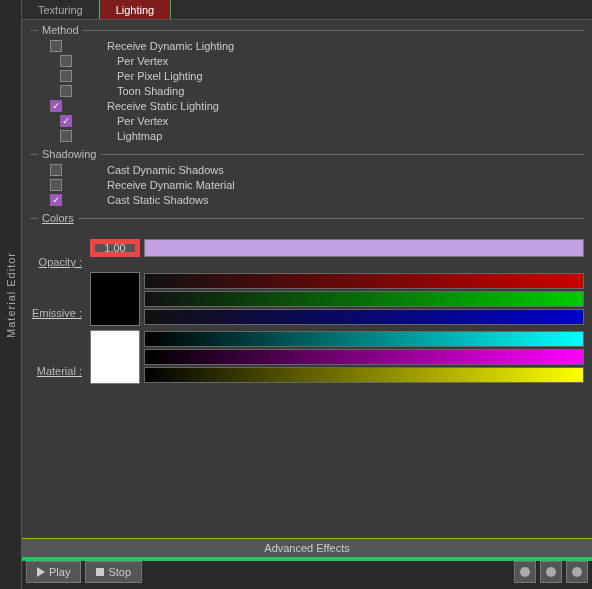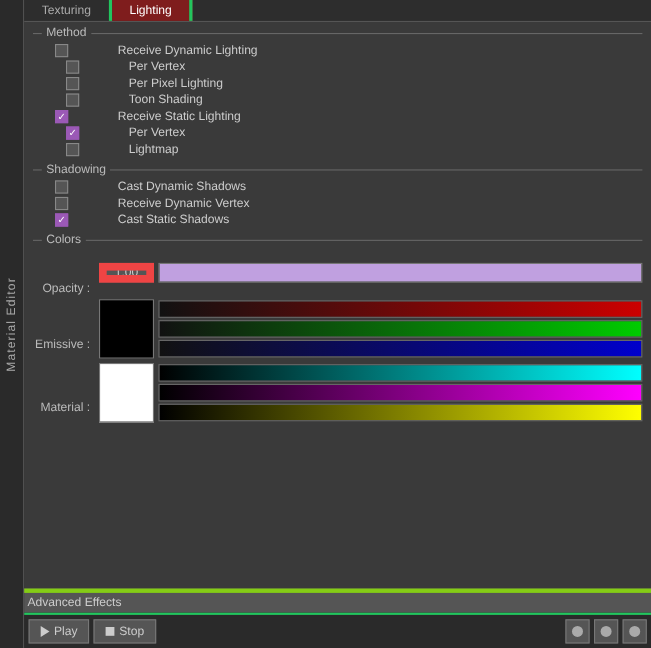--- a/index.html
+++ b/index.html
@@ -47,21 +47,21 @@
       border-bottom: 1px solid #555;
       height: 20px;
     }
     .tab {
       padding: 2px 16px;
       font-size: 11px;
       color: #aaa;
       cursor: pointer;
       display: flex;
       align-items: center;
-      border-right: 3px solid #22c55e;
+      border-right: 1px solid #22c55e;
     }
     .tab.active {
       background: #7f1d1d;
       color: #fff;
     }
 
     
     .content {
       flex: 1;
       overflow-y: auto;
@@ -123,42 +123,42 @@
       background: #9b59b6;
       border-color: #9b59b6;
     }
     .checkbox.checked-purple::after {
       content: '✓';
       font-size: 9px;
       color: white;
     }
 
     
-    .colors-section { margin-top: 4px; }
+    .colors-section { margin-top: 4px; text-decoration: underline; }
 
     .color-row {
       display: flex;
       align-items: center;
       margin: 4px 0;
     }
     .color-label {
       width: 60px;
       text-align: right;
       padding-right: 8px;
       color: #bbb;
       font-size: 11px;
       margin-top: 28px;
     }
 
     
     .opacity-input {
       width: 50px;
       height: 18px;
       background: #555;
-      border: 7px solid #ef4444;
+      border: 5px solid #ef4444;
       color: #ccc;
       text-align: center;
       font-size: 11px;
       margin-right: 4px;
     }
     .opacity-bar {
       flex: 1;
       height: 18px;
       background: linear-gradient(to right, #c0a0e0, #c0a0e0);
       border: 1px solid #777;
@@ -207,33 +207,34 @@
       border: 1px solid #666;
     }
     .bar-cyan { background: linear-gradient(to right, #000, #00ffff); }
     .bar-magenta { background: linear-gradient(to right, #000, #ff00ff); }
     .bar-yellow { background: linear-gradient(to right, #000, #ffff00); }
 
     
     .advanced-effects {
       background: #555;
       color: #ccc;
+      text-align: center;
       padding: 3px;
       font-size: 11px;
-      border-top: 4px solid #84cc16;
+      border-top: 1px solid #84cc16;
       cursor: pointer;
     }
 
     
     .toolbar {
       height: 32px;
       background: #2a2a2a;
       display: flex;
-      align-items: center;
-      border-top: 2px solid #22c55e;
+      align-items: flex-start;
+      border-top: 4px solid #22c55e;
       padding: 0 4px;
       gap: 4px;
     }
     .toolbar-btn {
       background: #555;
       border: 1px solid #777;
       color: #ccc;
       padding: 3px 10px;
       font-size: 11px;
       cursor: pointer;
@@ -342,21 +343,21 @@
       <div class="section-header">
         <span>Shadowing</span>
       </div>
 
       <div class="checkbox-row indent1">
         <div class="checkbox"></div>
         <span>Cast Dynamic Shadows</span>
       </div>
       <div class="checkbox-row indent1">
         <div class="checkbox"></div>
-        <span>Receive Dynamic Vertex</span>
+        <span>Receive Dynamic Material</span>
       </div>
       <div class="checkbox-row indent1">
         <div class="checkbox checked-purple"></div>
         <span>Cast Static Shadows</span>
       </div>
     </div>
 
     <div class="colors-section">
       <div class="section-header">
         <span>Colors</span>

